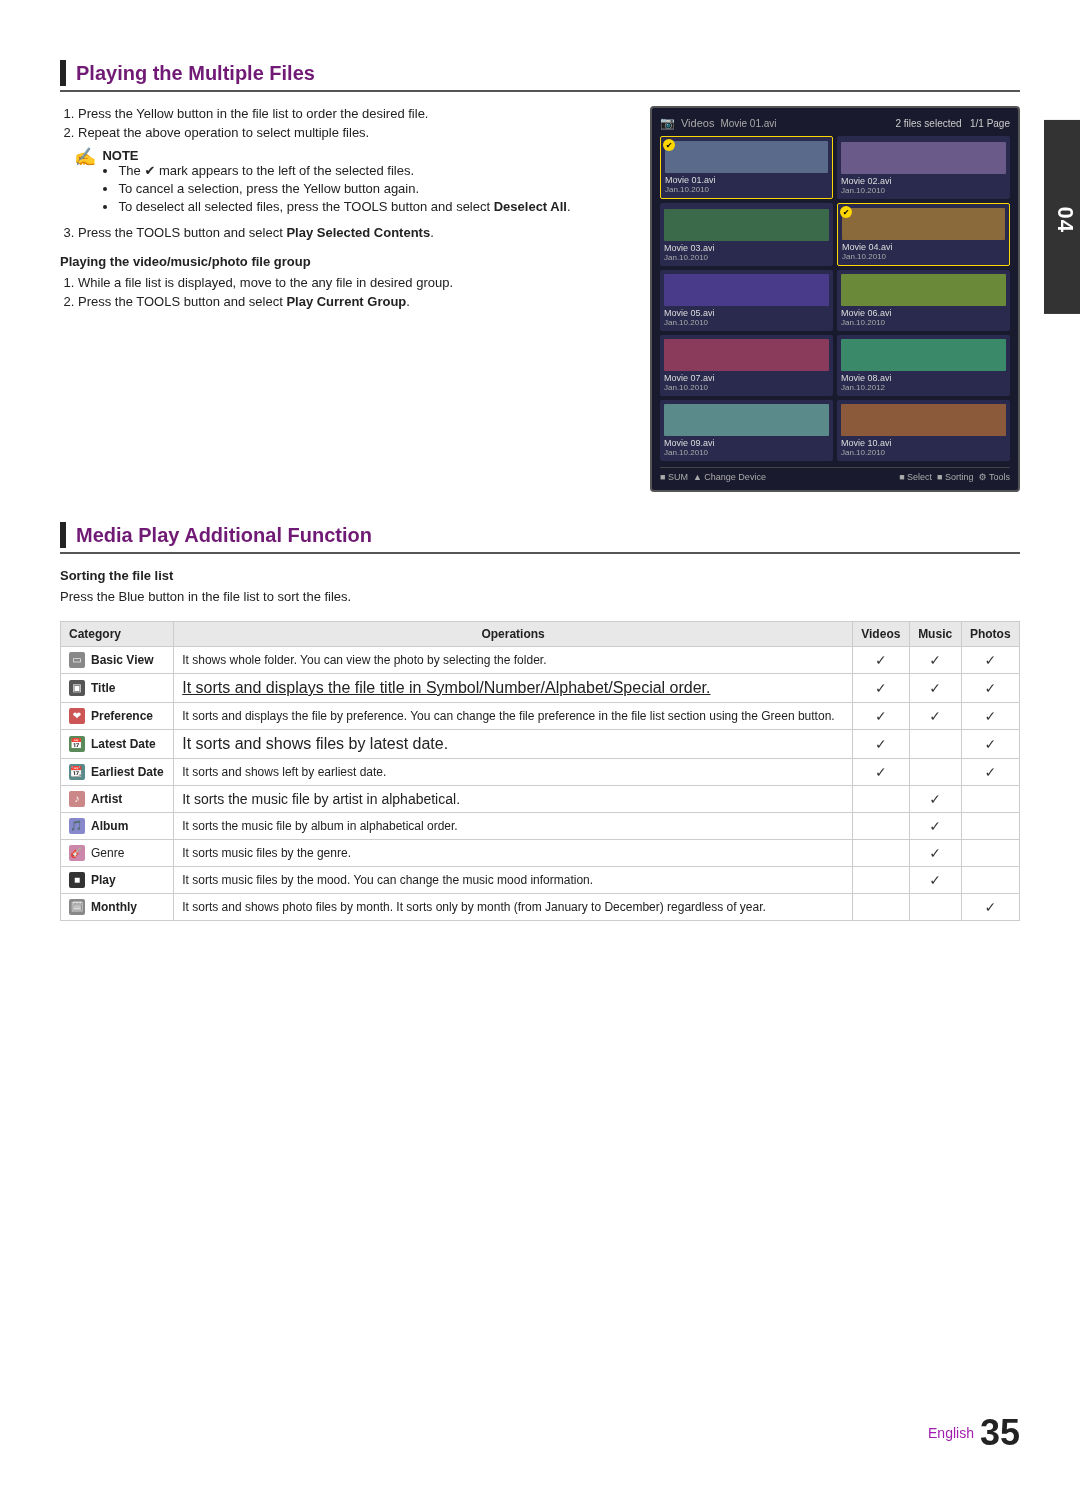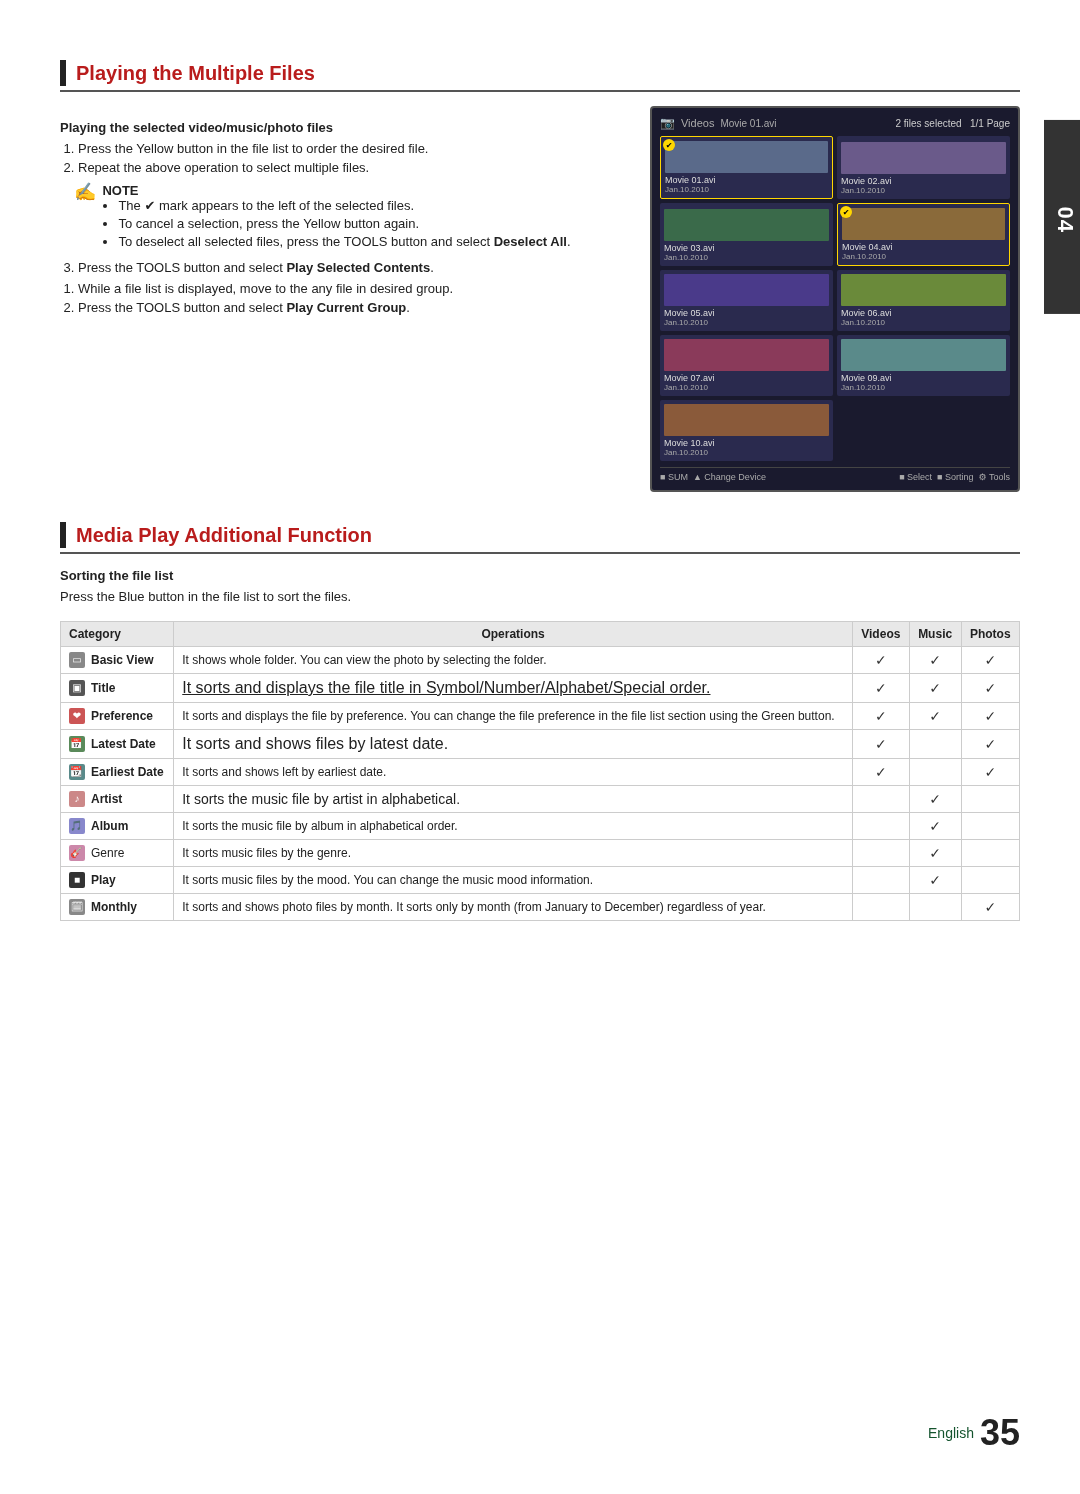--- a/index.html
+++ b/index.html
@@ -62,21 +62,21 @@
     .section-heading-bar {
       width: 6px;
       height: 26px;
       background: #222;
       margin-right: 10px;
       flex-shrink: 0;
     }
     .section-heading h2 {
       font-size: 20px;
       font-weight: bold;
-      color: #b91c1c;
+      color: #701a75;
     }
 
     .sub-heading {
       font-size: 13px;
       font-weight: bold;
       margin-bottom: 6px;
       margin-top: 14px;
     }
 
     ol {
@@ -263,21 +263,21 @@
     .page-footer {
       position: absolute;
       bottom: 40px;
       right: 60px;
       display: flex;
       align-items: center;
       gap: 6px;
     }
     .footer-english {
       font-size: 14px;
-      color: #14532d;
+      color: #a21caf;
     }
     .footer-number {
       font-size: 36px;
       font-weight: bold;
       color: #222;
     }
 
     .section-gap { margin-top: 30px; }
   </style>
 </head>
@@ -291,21 +291,20 @@
   </div>
 
   <div class="section-heading">
     <div class="section-heading-bar"></div>
     <h2>Playing the Multiple Files</h2>
   </div>
 
   <div class="two-col">
     <div class="two-col-left">
 
-      <div class="sub-heading">Playing the selected video/music/photo files</div>
 
       <ol>
         <li>Press the Yellow button in the file list to order the desired file.</li>
         <li>Repeat the above operation to select multiple files.</li>
       </ol>
 
       <div class="note-block">
         <span class="note-icon">✍</span>
         <div class="note-content">
           <span class="note-label">NOTE</span>
@@ -314,20 +313,21 @@
             <li>To cancel a selection, press the Yellow button again.</li>
             <li>To deselect all selected files, press the TOOLS button and select <strong>Deselect All</strong>.</li>
           </ul>
         </div>
       </div>
 
       <ol start="3">
         <li>Press the TOOLS button and select <strong>Play Selected Contents</strong>.</li>
       </ol>
 
+      <div class="sub-heading">Playing the video/music/photo file group</div>
       <ol>
         <li>While a file list is displayed, move to the any file in desired group.</li>
         <li>Press the TOOLS button and select <strong>Play Current Group</strong>.</li>
       </ol>
 
     </div>
 
     <div class="two-col-right">
 
       <div class="screen-mockup">
@@ -374,20 +374,25 @@
           <div class="screen-item">
             <div class="screen-item-thumb" style="background:#6a8a3a;"></div>
             <div class="screen-item-name">Movie 06.avi</div>
             <div class="screen-item-date">Jan.10.2010</div>
           </div>
 
           <div class="screen-item">
             <div class="screen-item-thumb" style="background:#8a3a5a;"></div>
             <div class="screen-item-name">Movie 07.avi</div>
             <div class="screen-item-date">Jan.10.2010</div>
+          </div>
+          <div class="screen-item">
+            <div class="screen-item-thumb" style="background:#3a8a6a;"></div>
+            <div class="screen-item-name">Movie 08.avi</div>
+            <div class="screen-item-date">Jan.10.2012</div>
           </div>
 
           <div class="screen-item">
             <div class="screen-item-thumb" style="background:#5a8a8a;"></div>
             <div class="screen-item-name">Movie 09.avi</div>
             <div class="screen-item-date">Jan.10.2010</div>
           </div>
           <div class="screen-item">
             <div class="screen-item-thumb" style="background:#8a5a3a;"></div>
             <div class="screen-item-name">Movie 10.avi</div>

